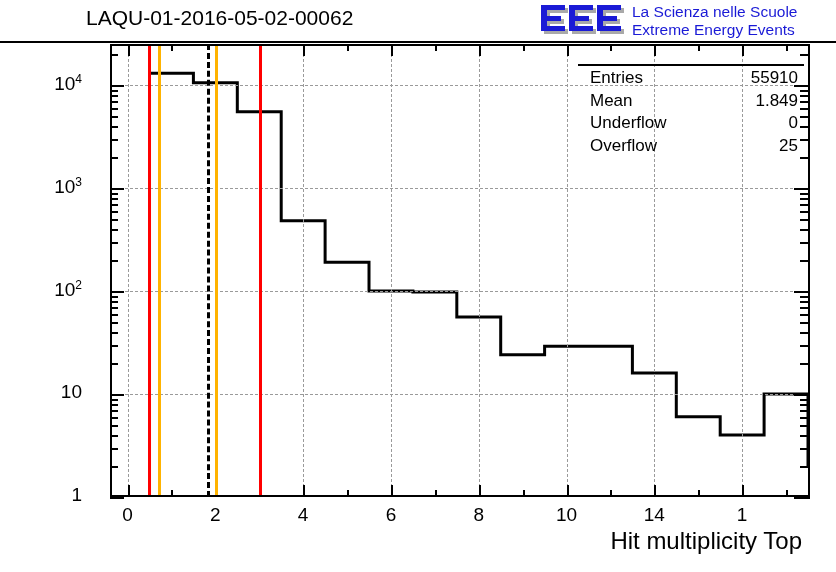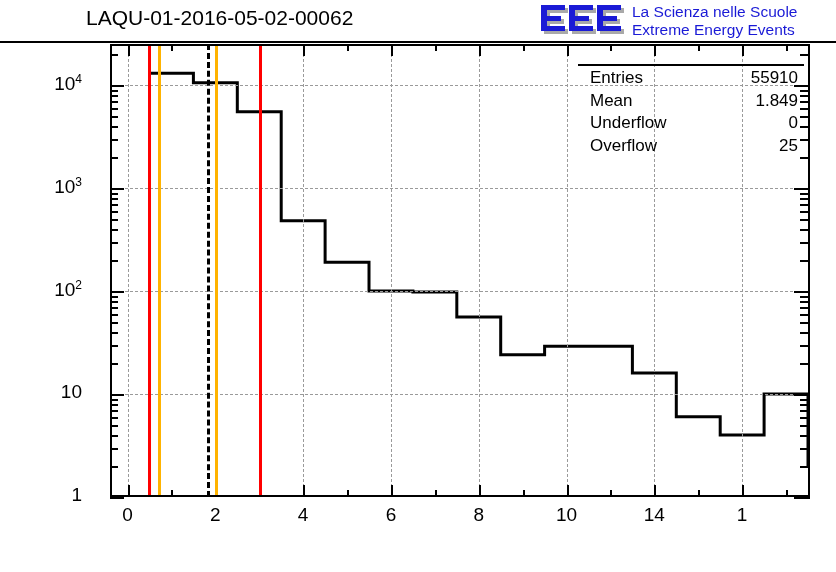--- a/index.html
+++ b/index.html
@@ -268,20 +268,21 @@
           <span>Underflow</span>
           <span>0</span>
         </div>
         <div class="st-row">
           <span>Overflow</span>
           <span>25</span>
         </div>
       </div>
   </div>
 
+  <div class="axis-title">Hit multiplicity Top</div>
 
 <div class="ylab" style="top: 484px; right: 732px;">1</div>
     <div class="ylab" style="top: 381px; right: 732px;">10</div>
     <div class="ylab" style="top: 278px; right: 732px;">10<sup>2</sup></div>
     <div class="ylab" style="top: 175px; right: 732px;">10<sup>3</sup></div>
     <div class="ylab" style="top: 72px; right: 732px;">10<sup>4</sup></div>
     <div class="xlab" style="left: 107.56px; top: 504px;">0</div>
     <div class="xlab" style="left: 195.358px; top: 504px;">2</div>
     <div class="xlab" style="left: 283.157px; top: 504px;">4</div>
     <div class="xlab" style="left: 370.956px; top: 504px;">6</div>

